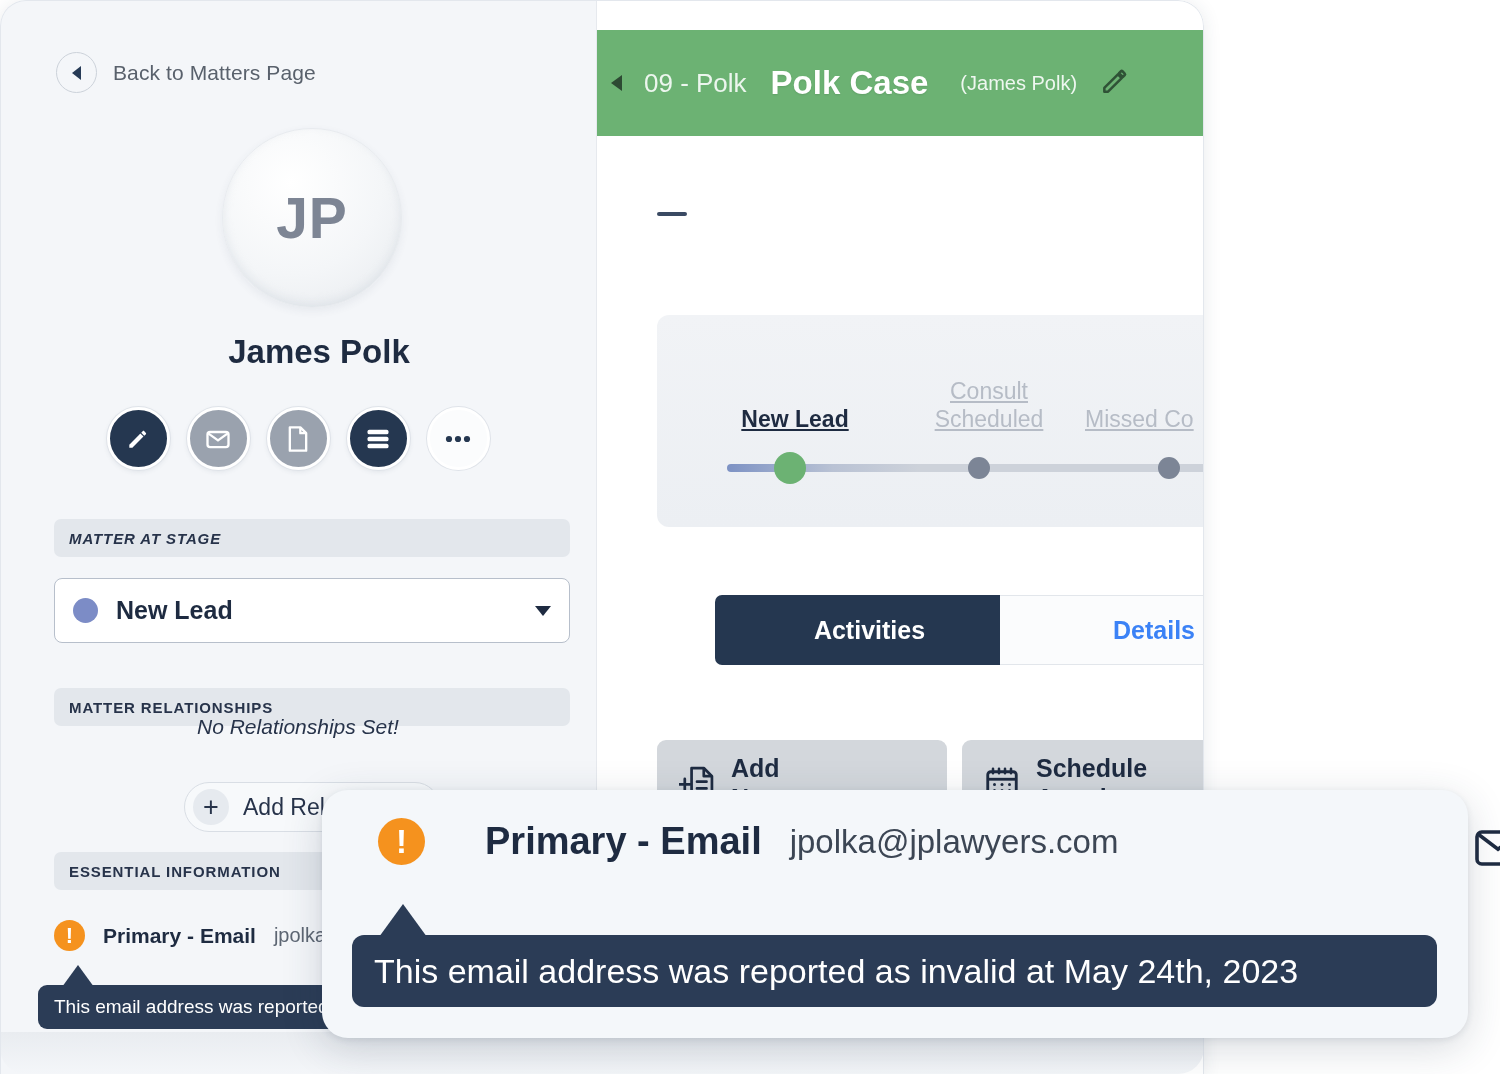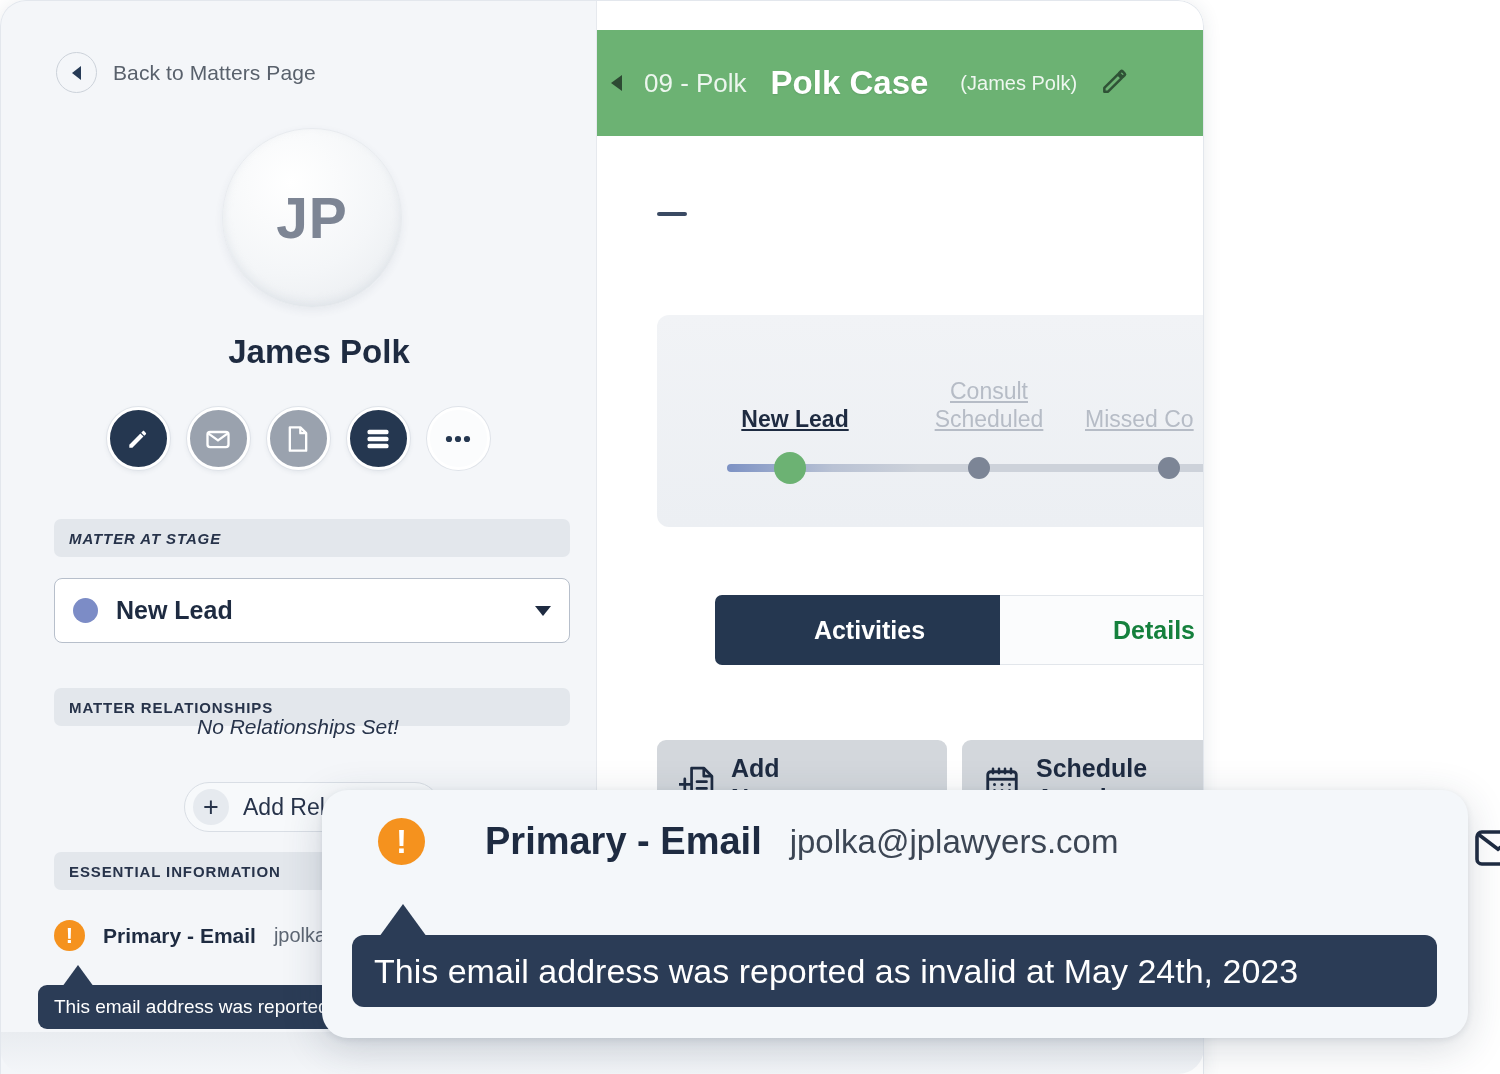--- a/index.html
+++ b/index.html
@@ -215,21 +215,21 @@
   .tr-node.done { width: 32px; height: 32px; background: #6cb273; top: 137px; }
   .tr-node.todo { width: 22px; height: 22px; background: #7c8596; top: 142px; }
 
   
   .tabs { position: absolute; left: 118px; top: 595px; display: flex; }
   .tab {
     height: 70px; display: flex; align-items: center; justify-content: center;
     font-size: 25px; font-weight: 700; padding-left: 24px;
   }
   .tab.active { width: 285px; background: #253750; color: #ffffff; border-radius: 7px 0 0 7px; }
-  .tab.inactive { width: 285px; background: #fbfcfd; color: #15803d; border: 1px solid #e2e6eb; border-left: none; }
+  .tab.inactive { width: 285px; background: #fbfcfd; color: #3b82f6; border: 1px solid #e2e6eb; border-left: none; }
 
   
   .quick-row { position: absolute; left: 60px; top: 740px; display: flex; gap: 15px; }
   .quick {
     width: 290px; height: 86px; background: #d3d7dc; border-radius: 9px;
     display: flex; align-items: center; gap: 16px; padding-left: 22px;
   }
   .quick-text { font-size: 25px; font-weight: 700; color: #1e2b41; line-height: 30px; }
   .panel-bottom-edge {
     position:absolute; left:0; top:1032px; width:1204px; height:42px;

